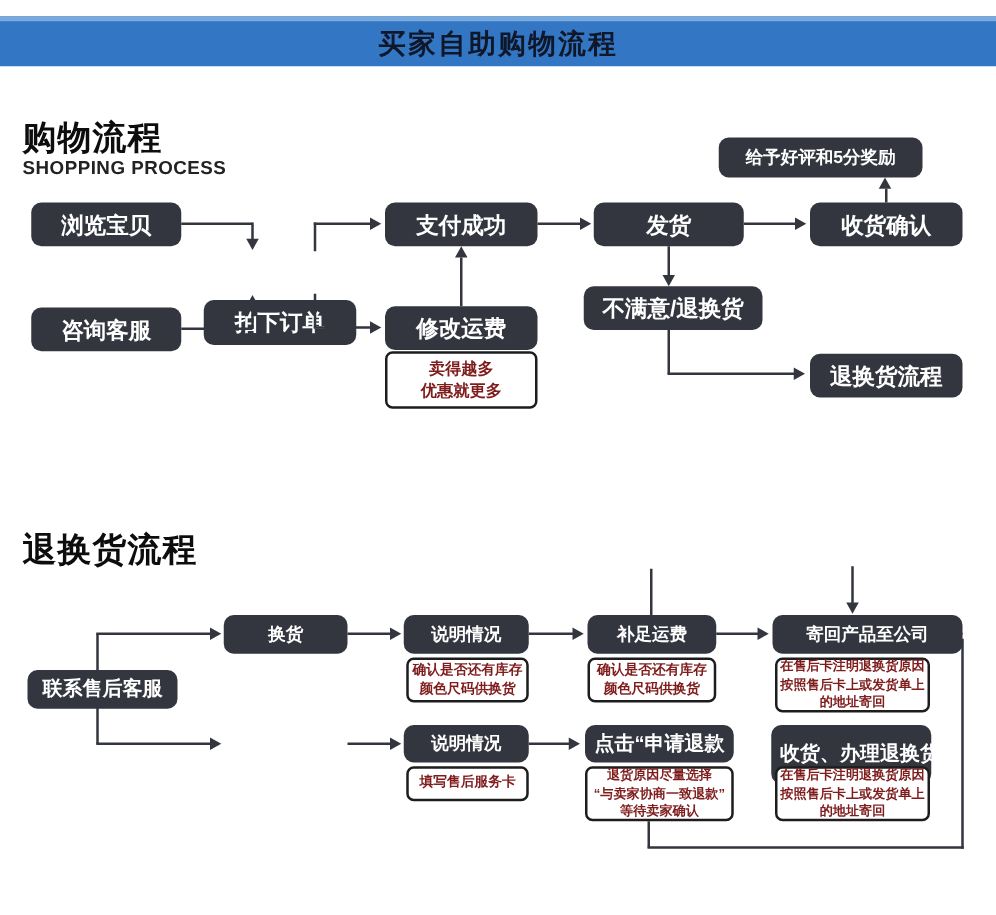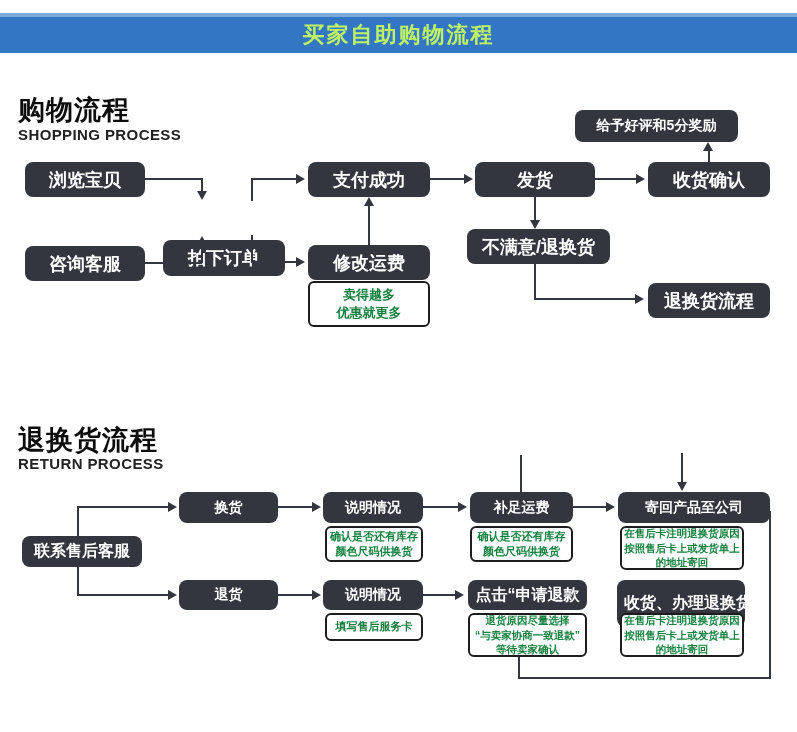--- a/index.html
+++ b/index.html
@@ -3,36 +3,36 @@
 <meta charset="utf-8">
 <style>
   html,body{margin:0;padding:0;background:#ffffff;}
   body{font-family:"Liberation Sans","DejaVu Sans",sans-serif;}
   #stage{position:relative;width:797px;height:732px;background:#ffffff;overflow:hidden;}
 
   
   .banner{position:absolute;left:0;top:13px;width:797px;height:36px;
     background:#3377c4;border-top:4px solid #7aa9db;
     display:flex;align-items:center;justify-content:center;}
-  .banner-title{color:#bef264;font-weight:bold;font-size:22px;letter-spacing:2px;}
+  .banner-title{color:#0f172a;font-weight:bold;font-size:22px;letter-spacing:2px;}
 
   
   .sec-title{position:absolute;font-weight:bold;color:#0d0d0d;font-size:27px;letter-spacing:1px;white-space:nowrap;}
   .sec-sub{position:absolute;font-weight:600;color:#222222;font-size:15px;letter-spacing:0.4px;white-space:nowrap;}
 
   
   .node{position:absolute;background:#33363f;color:#ffffff;border-radius:8px;
     display:flex;align-items:center;justify-content:center;
     font-weight:bold;font-size:18px;white-space:nowrap;box-sizing:border-box;padding:0 2px;}
   .node.f17{font-size:14px;}
   .node.f16{font-size:16px;}
 
   
   .note{position:absolute;background:#ffffff;border:2px solid #1d1d1d;border-radius:6px;
-    color:#15803d;font-size:11px;line-height:1.4;text-align:center;font-weight:600;
+    color:#7f1d1d;font-size:11px;line-height:1.4;text-align:center;font-weight:600;
     display:flex;align-items:center;justify-content:center;white-space:pre-line;
     box-sizing:border-box;padding:2px 2px;}
   .note.f13{font-size:13px;}
   .note.f10{font-size:10.5px;}
 
   
   .ln{position:absolute;background:#33363f;}
   .ah{position:absolute;width:0;height:0;border-style:solid;border-color:transparent;}
   .ah-r{border-width:5px 0 5px 9px;border-left-color:#33363f;}
   .ah-l{border-width:5px 9px 5px 0;border-right-color:#33363f;}
@@ -93,25 +93,23 @@
   <div class="ah ah-r" style="left:636px;top:174px;"></div>
 
   <div class="ln" style="left:708px;top:151px;width:2px;height:11px;"></div>
   <div class="ah ah-u" style="left:703px;top:142px;"></div>
 
   <div class="ln" style="left:534px;top:264px;width:2px;height:35px;"></div>
   <div class="ln" style="left:534px;top:298px;width:103px;height:2px;"></div>
   <div class="ah ah-r" style="left:635px;top:294px;"></div>
 
   <div class="sec-title" style="left:18px;top:422px;">退换货流程</div>
-  <div class="sec-sub" style="left:18px;top:455px;">RETURN PROCESS</div>
 
   <div class="node f17" style="left:179px;top:492px;width:99px;height:31px;">换货</div>
   <div class="node f16" style="left:22px;top:536px;width:120px;height:31px;">联系售后客服</div>
-  <div class="node f17" style="left:179px;top:580px;width:99px;height:30px;">退货</div>
   <div class="node f17" style="left:323px;top:492px;width:100px;height:31px;">说明情况</div>
   <div class="note" style="left:325px;top:526px;width:98px;height:36px;">确认是否还有库存
 颜色尺码供换货</div>
   <div class="node f17" style="left:323px;top:580px;width:100px;height:30px;">说明情况</div>
   <div class="note" style="left:325px;top:613px;width:98px;height:28px;">填写售后服务卡</div>
   <div class="node f17" style="left:470px;top:492px;width:103px;height:31px;">补足运费</div>
   <div class="note" style="left:470px;top:526px;width:103px;height:36px;">确认是否还有库存
 颜色尺码供换货</div>
   <div class="node f16" style="left:468px;top:580px;width:119px;height:30px;">点击“申请退款</div>
   <div class="note f10" style="left:468px;top:613px;width:119px;height:44px;">退货原因尽量选择

